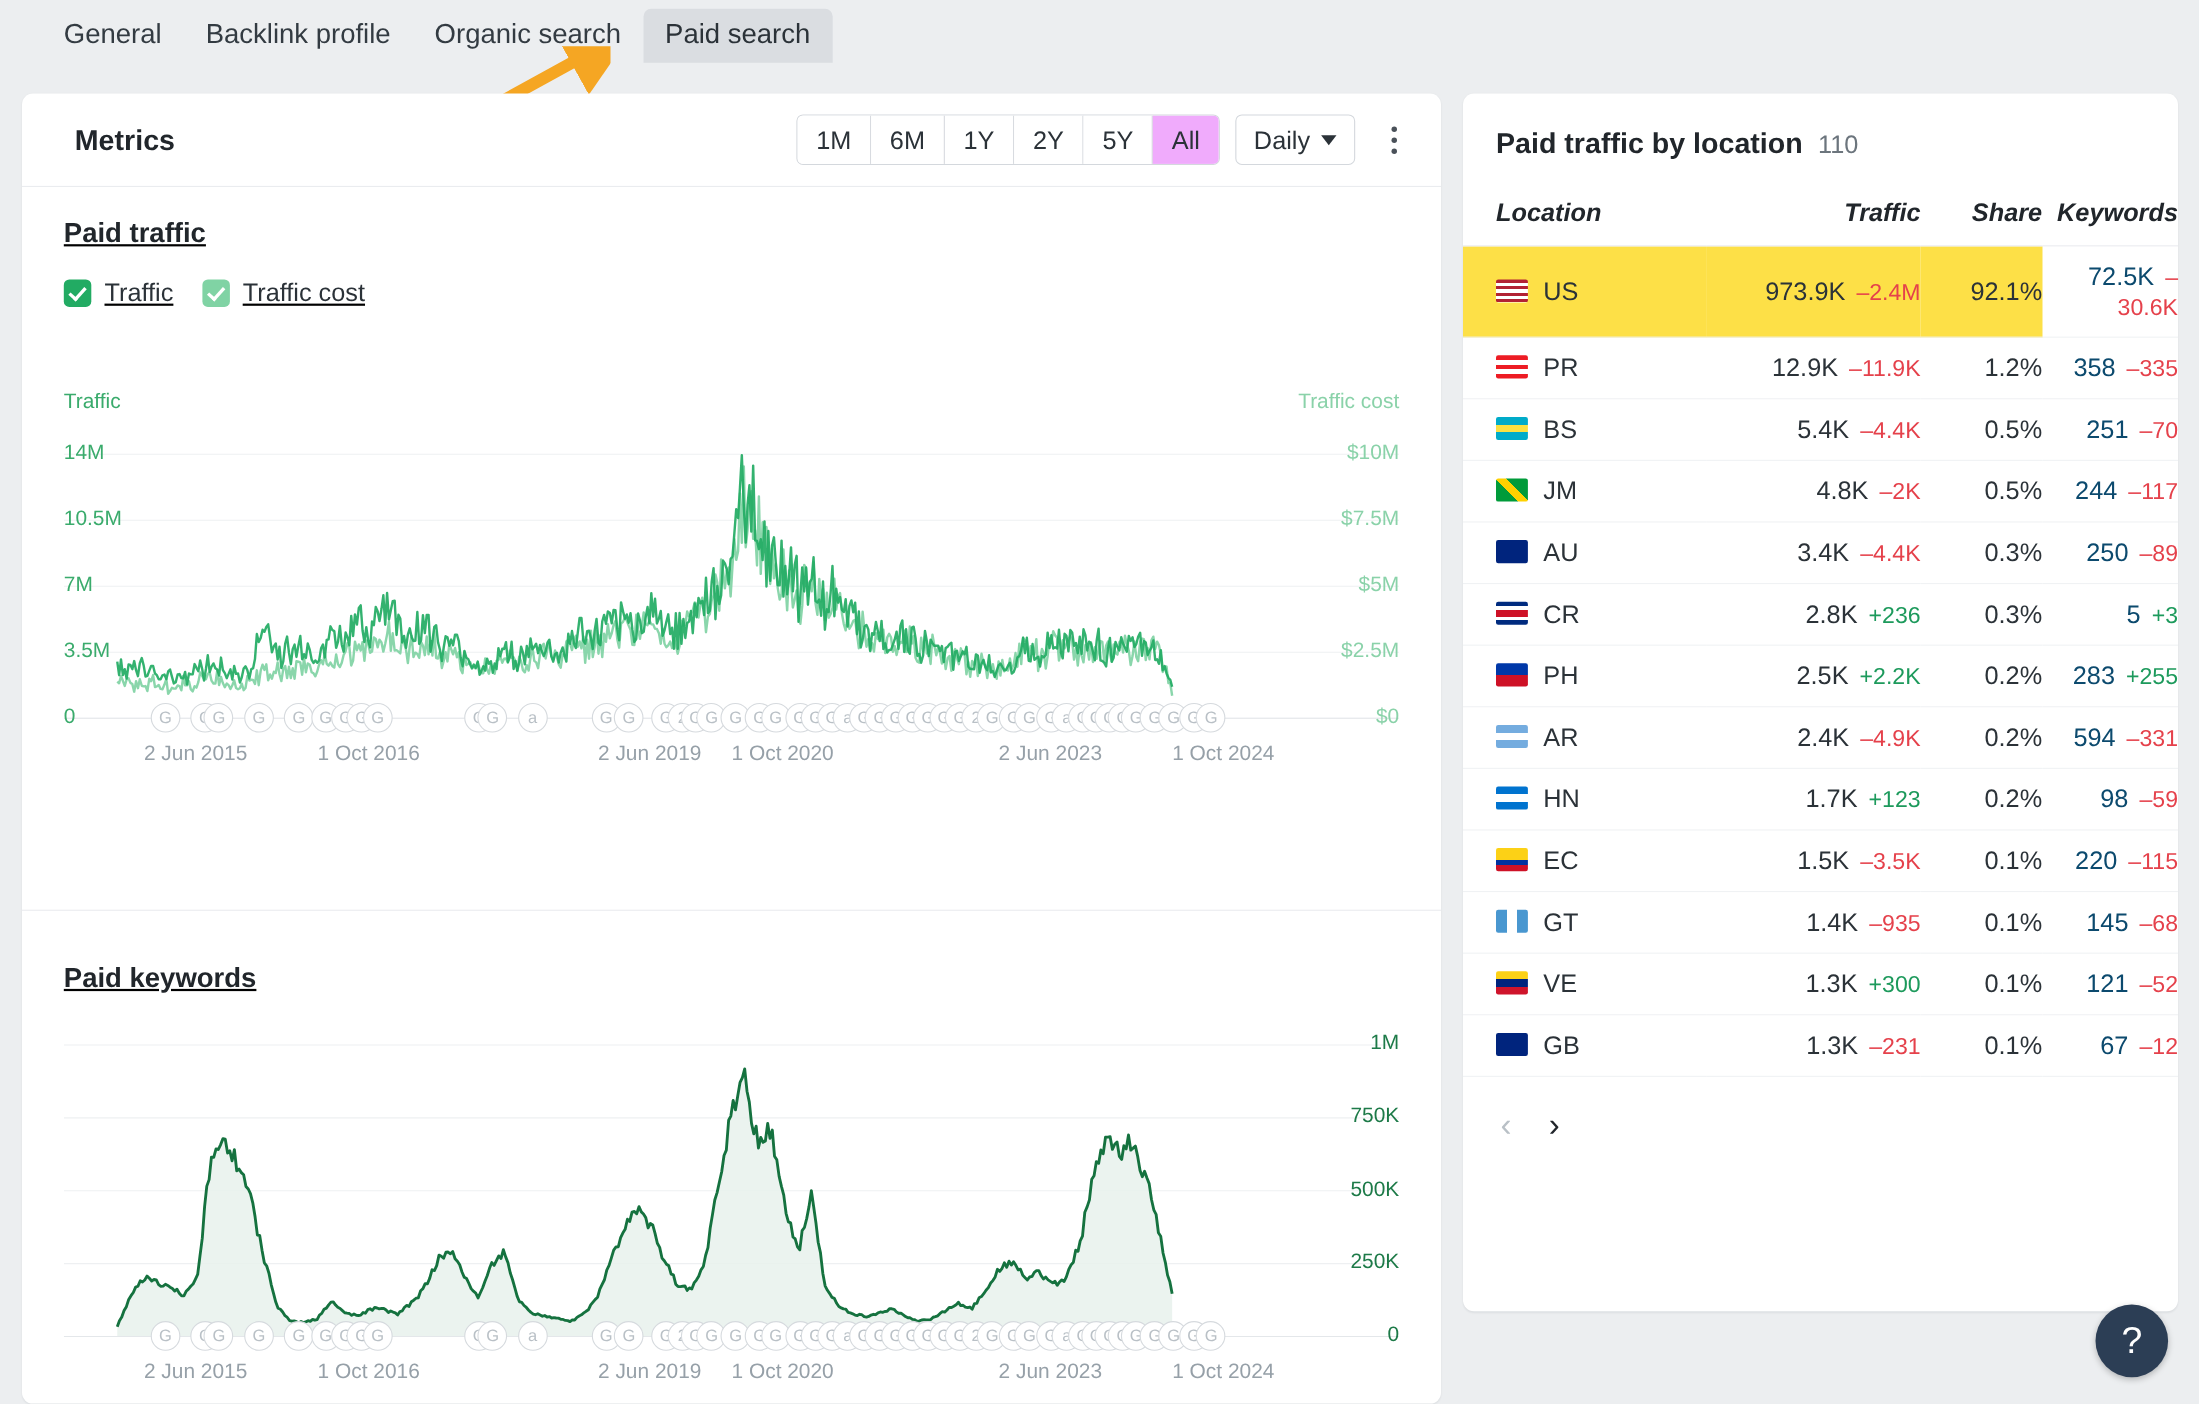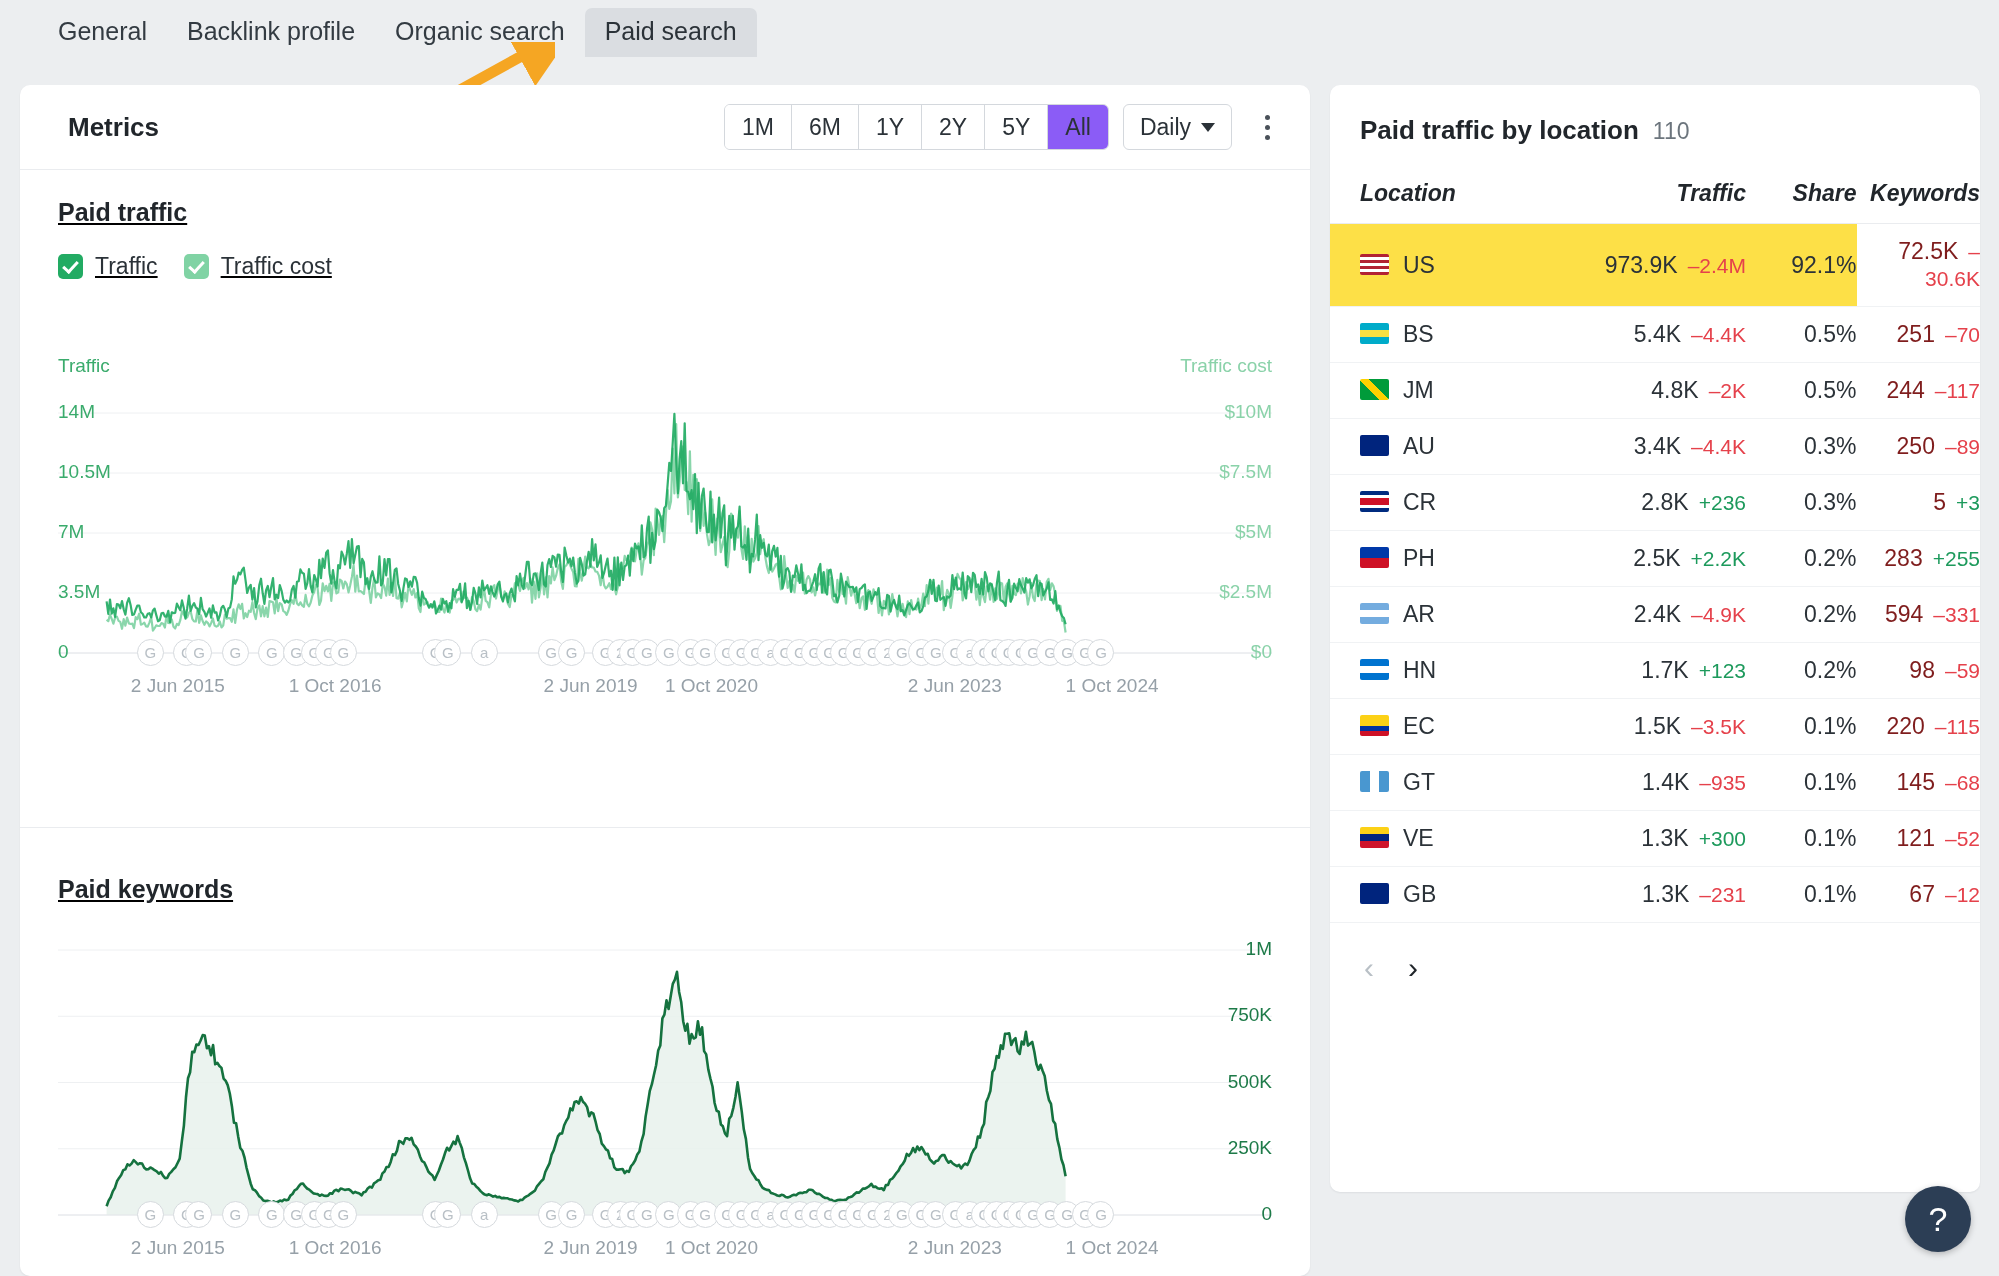--- a/index.html
+++ b/index.html
@@ -49,21 +49,21 @@
   .spacer { flex: 1; }
 
   .seg { display: flex; border: 1px solid #d4d8dd; border-radius: 6px; overflow: hidden; height: 46px; }
   .seg-btn {
     font-size: 23px; color: #2b3238; background: #fff;
     border: none; border-right: 1px solid #d4d8dd;
     padding: 0 17px; cursor: pointer; line-height: 44px;
     font-family: "Liberation Sans", sans-serif;
   }
   .seg-btn:last-child { border-right: none; }
-  .seg-btn.sel { background: #8b5cf6; }
+  .seg-btn.sel { background: #f0abfc; }
 
   .gran {
     margin-left: 14px; height: 46px;
     border: 1px solid #d4d8dd; border-radius: 6px; background: #fff;
     font-size: 23px; color: #2b3238; padding: 0 16px;
     display: flex; align-items: center; gap: 10px; cursor: pointer;
   }
   .caret { width: 0; height: 0; border-left: 7px solid transparent; border-right: 7px solid transparent; border-top: 9px solid #2b3238; }
 
   .kebab { margin-left: 20px; width: 30px; display: flex; flex-direction: column; align-items: center; gap: 5px; cursor: pointer; }
@@ -102,21 +102,21 @@
   }
   table.loc th.l { text-align: left; padding-left: 30px; }
   table.loc td { font-size: 23px; color: #2b3238; padding: 14px 0; border-bottom: 1px solid #f0f2f4; text-align: right; }
   table.loc td.l { text-align: left; padding-left: 30px; }
   tr.hl td { background: #fde047; }
   tr.hl td.last { background: #ffffff; }
   .flag { width: 29px; height: 21px; display: inline-block; vertical-align: -2px; margin-right: 14px; border-radius: 2px; overflow: hidden; position: relative; background:#ddd; }
   .delta { font-size: 21px; padding-left: 10px; }
   .neg { color: #e5414b; }
   .pos { color: #1d9a5c; }
-  .kw { color: #7f1d1d; margin-top: 35px; }
+  .kw { color: #0c4a6e; margin-top: 35px; }
 
   .pager { display: flex; gap: 34px; padding: 30px 0 0 34px; align-items: center; }
   .pg { font-size: 30px; cursor: pointer; line-height: 1; }
   .pg.off { color: #b9c0c6; }
   .pg.on { color: #21262b; }
 
   
   #help-fab {
     position: absolute; right: 28px; bottom: 24px;
     width: 66px; height: 66px; border-radius: 50%;
@@ -224,20 +224,26 @@
         </tr>
       </thead>
     <tbody id="loc-body">
         <tr class="hl">
           <td class="l"><span class="flag" style="background: repeating-linear-gradient(rgb(178, 34, 52) 0px, rgb(178, 34, 52) 3px, rgb(255, 255, 255) 3px, rgb(255, 255, 255) 6px);"></span><span>US</span></td>
           <td><span>973.9K</span><span class="delta neg">–2.4M</span></td>
           <td>92.1%</td>
           <td class="last"><span class="kw">72.5K</span><span class="delta neg">–30.6K</span></td>
         </tr>
         <tr class="">
+          <td class="l"><span class="flag" style="background: linear-gradient(rgb(237, 28, 36) 20%, rgb(255, 255, 255) 20%, rgb(255, 255, 255) 40%, rgb(237, 28, 36) 40%, rgb(237, 28, 36) 60%, rgb(255, 255, 255) 60%, rgb(255, 255, 255) 80%, rgb(237, 28, 36) 80%);"></span><span>PR</span></td>
+          <td><span>12.9K</span><span class="delta neg">–11.9K</span></td>
+          <td>1.2%</td>
+          <td class="last"><span class="kw">358</span><span class="delta neg">–335</span></td>
+        </tr>
+        <tr class="">
           <td class="l"><span class="flag" style="background: linear-gradient(rgb(0, 171, 201) 33%, rgb(250, 224, 66) 33%, rgb(250, 224, 66) 66%, rgb(0, 171, 201) 66%);"></span><span>BS</span></td>
           <td><span>5.4K</span><span class="delta neg">–4.4K</span></td>
           <td>0.5%</td>
           <td class="last"><span class="kw">251</span><span class="delta neg">–70</span></td>
         </tr>
         <tr class="">
           <td class="l"><span class="flag" style="background: linear-gradient(45deg, rgb(0, 155, 58) 40%, rgb(254, 209, 0) 40%, rgb(254, 209, 0) 60%, rgb(0, 155, 58) 60%);"></span><span>JM</span></td>
           <td><span>4.8K</span><span class="delta neg">–2K</span></td>
           <td>0.5%</td>
           <td class="last"><span class="kw">244</span><span class="delta neg">–117</span></td>

